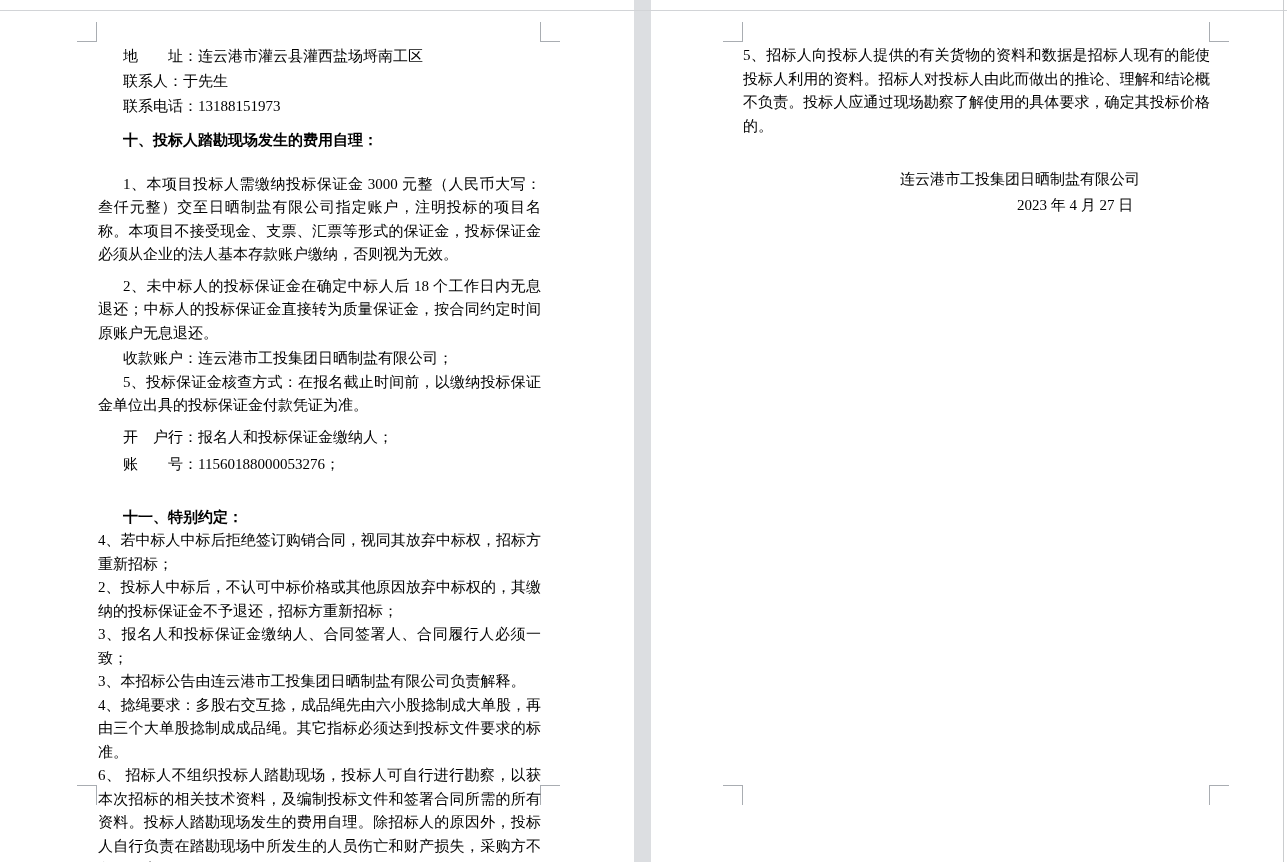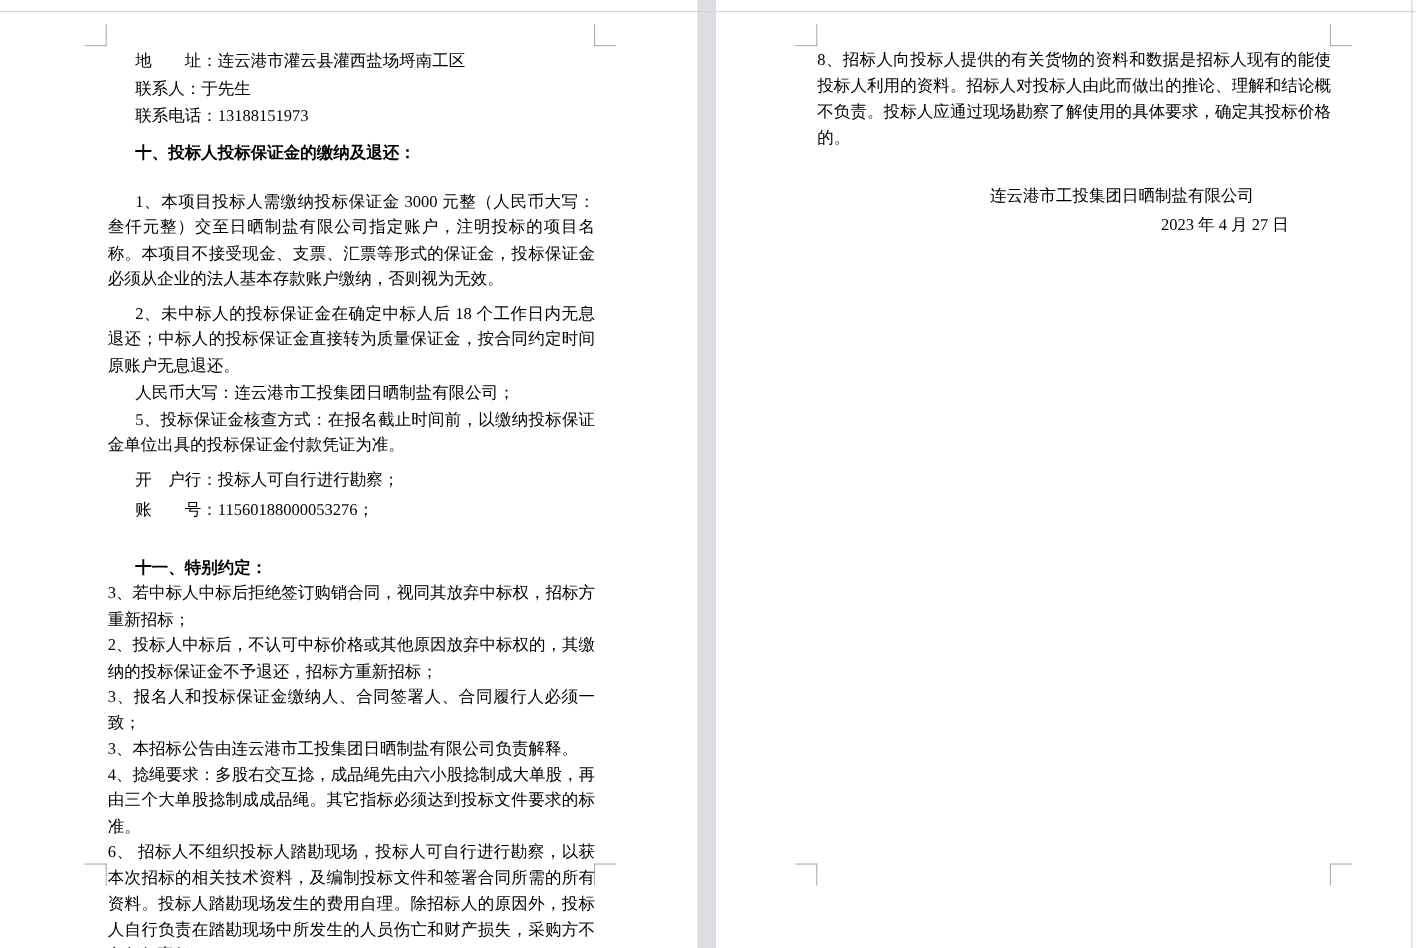--- a/index.html
+++ b/index.html
@@ -35,21 +35,21 @@
   .h10 { margin-top: 10px; }
   .h11 { margin-top: 29px; }
   .indent { text-indent: 25px; }
   .p1 { margin-top: 20px; }
   .p2 { margin-top: 8px; }
   .p-receiver { margin-top: 2px; }
   .p-bank { margin-top: 8px; }
   .p-account { margin-top: 4px; }
   .sig { text-align: left; white-space: nowrap; }
   .sig-company { margin-top: 30px; margin-left: 157px; }
-  .sig-date { margin-top: 2px; margin-left: 274px; text-align: center; }
+  .sig-date { margin-top: 2px; margin-left: 274px; }
 </style>
 </head>
 <body>
 
 <div class="canvas">
 
   <div class="page page-left"></div>
   <div class="page page-right"></div>
 
   <div class="gap-strip"></div>
@@ -64,38 +64,38 @@
   <div class="cm cm-tl" style="left:723px; top:22px;"></div>
   <div class="cm cm-tr" style="left:1209px; top:22px;"></div>
   <div class="cm cm-bl" style="left:723px; top:785px;"></div>
   <div class="cm cm-br" style="left:1209px; top:785px;"></div>
 
   <div class="text-block left-text">
     <p class="contact">地　　址：连云港市灌云县灌西盐场埒南工区</p>
     <p class="contact">联系人：于先生</p>
     <p class="contact">联系电话：13188151973</p>
 
-    <p class="heading h10">十、投标人投标保证金的缴纳及退还：</p>
+    <p class="heading h10">十、投标人踏勘现场发生的费用自理：</p>
 
     <p class="indent p1">1、本项目投标人需缴纳投标保证金 3000 元整（人民币大写：叁仟元整）交至日晒制盐有限公司指定账户，注明投标的项目名称。本项目不接受现金、支票、汇票等形式的保证金，投标保证金必须从企业的法人基本存款账户缴纳，否则视为无效。</p>
     <p class="indent p2">2、未中标人的投标保证金在确定中标人后 18 个工作日内无息退还；中标人的投标保证金直接转为质量保证金，按合同约定时间原账户无息退还。</p>
-    <p class="indent p-receiver">人民币大写：连云港市工投集团日晒制盐有限公司；</p>
+    <p class="indent p-receiver">收款账户：连云港市工投集团日晒制盐有限公司；</p>
     <p class="indent">5、投标保证金核查方式：在报名截止时间前，以缴纳投标保证金单位出具的投标保证金付款凭证为准。</p>
-    <p class="indent p-bank">开　户行：投标人可自行进行勘察；</p>
+    <p class="indent p-bank">开　户行：报名人和投标保证金缴纳人；</p>
     <p class="indent p-account">账　　号：11560188000053276；</p>
 
     <p class="heading h11">十一、特别约定：</p>
 
-    <p>3、若中标人中标后拒绝签订购销合同，视同其放弃中标权，招标方重新招标；</p>
+    <p>4、若中标人中标后拒绝签订购销合同，视同其放弃中标权，招标方重新招标；</p>
     <p>2、投标人中标后，不认可中标价格或其他原因放弃中标权的，其缴纳的投标保证金不予退还，招标方重新招标；</p>
     <p>3、报名人和投标保证金缴纳人、合同签署人、合同履行人必须一致；</p>
     <p>3、本招标公告由连云港市工投集团日晒制盐有限公司负责解释。</p>
     <p>4、捻绳要求：多股右交互捻，成品绳先由六小股捻制成大单股，再由三个大单股捻制成成品绳。其它指标必须达到投标文件要求的标准。</p>
     <p>6、 招标人不组织投标人踏勘现场，投标人可自行进行勘察，以获本次招标的相关技术资料，及编制投标文件和签署合同所需的所有资料。投标人踏勘现场发生的费用自理。除招标人的原因外，投标人自行负责在踏勘现场中所发生的人员伤亡和财产损失，采购方不负任何责任。</p>
   </div>
 
   <div class="text-block right-text">
-    <p>8、招标人向投标人提供的有关货物的资料和数据是招标人现有的能使投标人利用的资料。招标人对投标人由此而做出的推论、理解和结论概不负责。投标人应通过现场勘察了解使用的具体要求，确定其投标价格的。</p>
+    <p>5、招标人向投标人提供的有关货物的资料和数据是招标人现有的能使投标人利用的资料。招标人对投标人由此而做出的推论、理解和结论概不负责。投标人应通过现场勘察了解使用的具体要求，确定其投标价格的。</p>
     <p class="sig sig-company">连云港市工投集团日晒制盐有限公司</p>
     <p class="sig sig-date">2023 年 4 月 27 日</p>
   </div>
 
 </div>
 
 </body></html>

